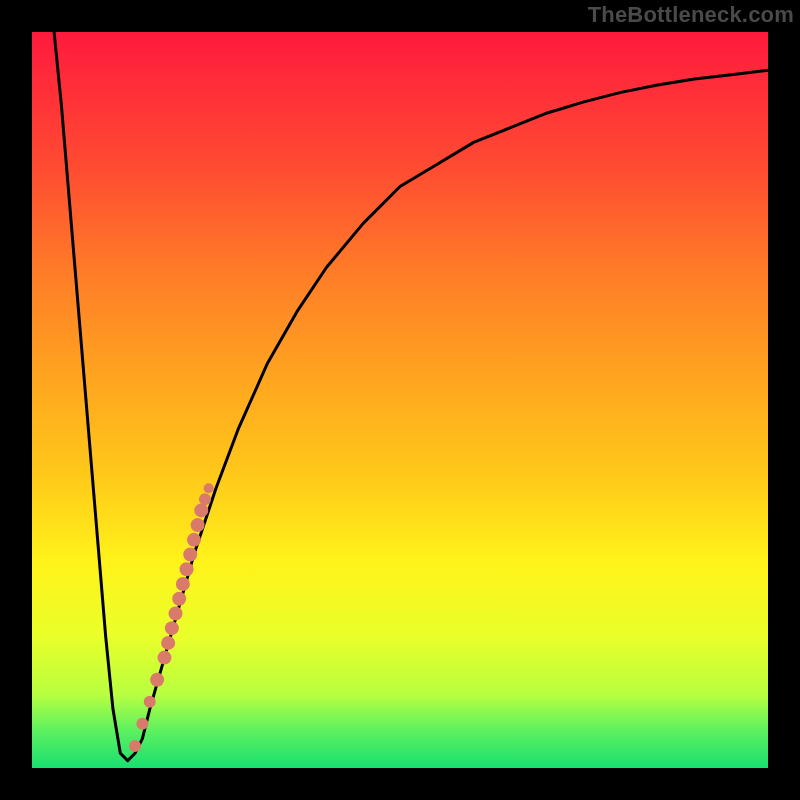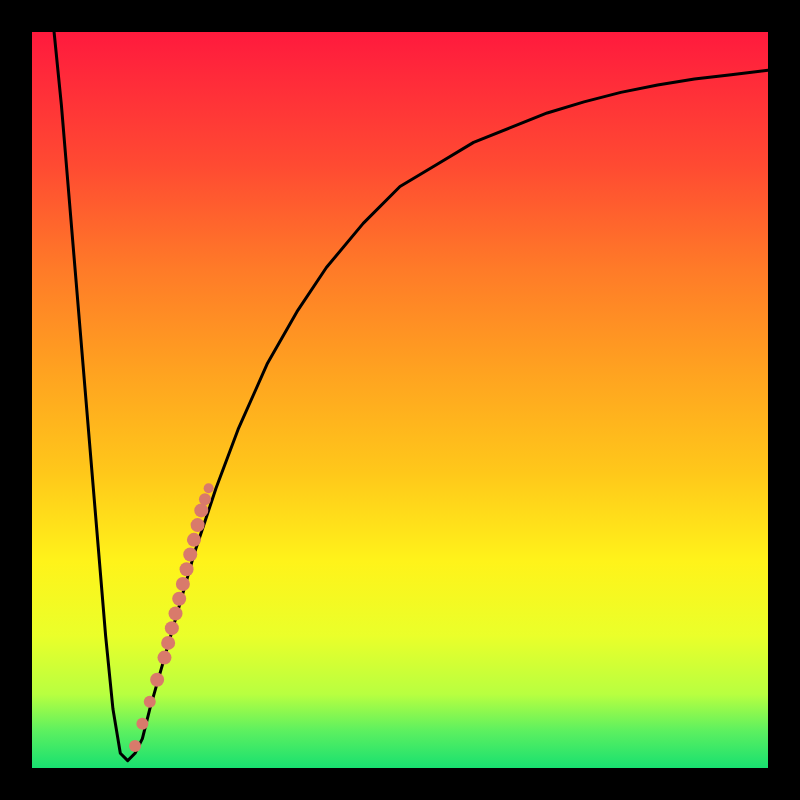--- a/index.html
+++ b/index.html
@@ -57,20 +57,21 @@
     width: 736px;
     height: 736px;
     overflow: visible;
   }
 </style>
 </head>
 <body>
 
 <div class="frame">
 
+  <div class="watermark">TheBottleneck.com</div>
 
   <div class="plot-area">
 
     <svg class="curve-layer" viewBox="0 0 736 736" preserveAspectRatio="none">
       <path id="main-curve" fill="none" stroke="#000000" stroke-width="3" stroke-linejoin="round" stroke-linecap="round" d="M22.08 0.00 L29.44 73.60 L36.80 161.92 L44.16 250.24 L51.52 338.56 L58.88 426.88 L66.24 515.20 L73.60 603.52 L80.96 677.12 L88.32 721.28 L95.68 728.64 L103.04 721.28 L110.40 706.56 L117.76 677.12 L132.48 625.60 L147.20 574.08 L161.92 522.56 L184.00 456.32 L206.08 397.44 L235.52 331.20 L264.96 279.68 L294.40 235.52 L331.20 191.36 L368.00 154.56 L404.80 132.48 L441.60 110.40 L478.40 95.68 L515.20 80.96 L552.00 69.92 L588.80 60.35 L625.60 52.99 L662.40 47.10 L699.20 42.69 L736.00 38.27"></path>
       <g id="marker-group">
           <circle cx="103.04" cy="713.92" r="6" fill="#d97a6b"></circle>
           <circle cx="110.40" cy="691.84" r="6" fill="#d97a6b"></circle>
           <circle cx="117.76" cy="669.76" r="6" fill="#d97a6b"></circle>
           <circle cx="125.12" cy="647.68" r="7" fill="#d97a6b"></circle>

